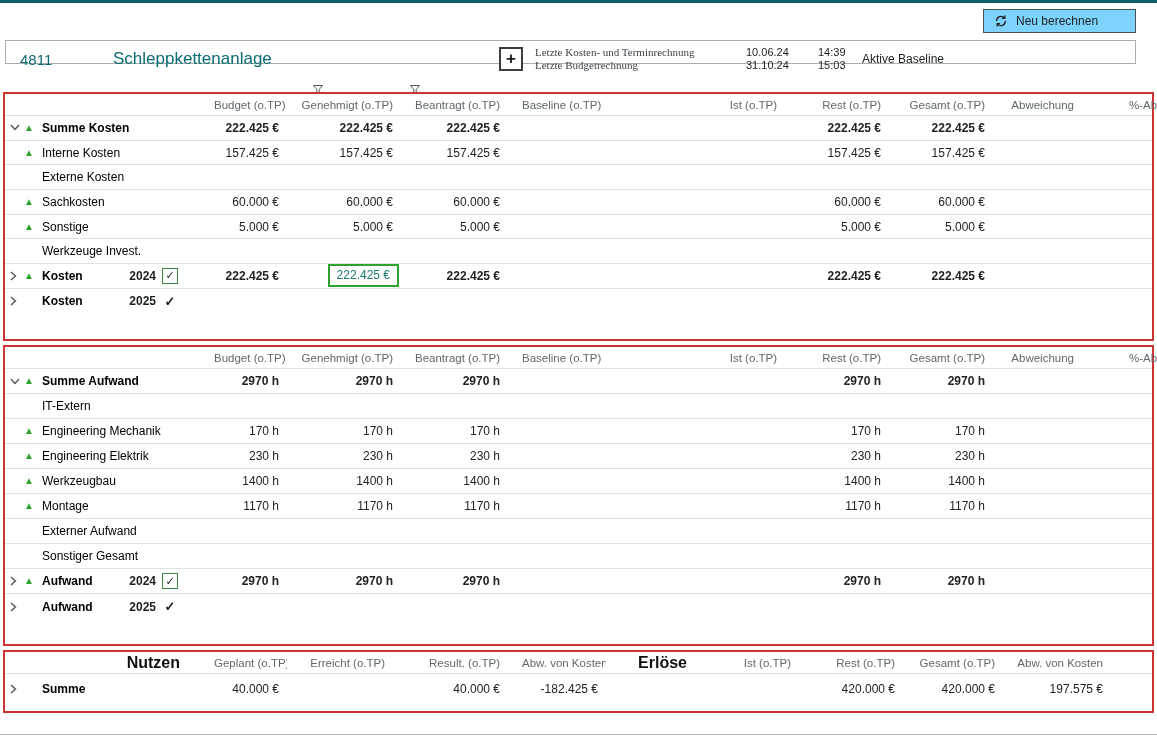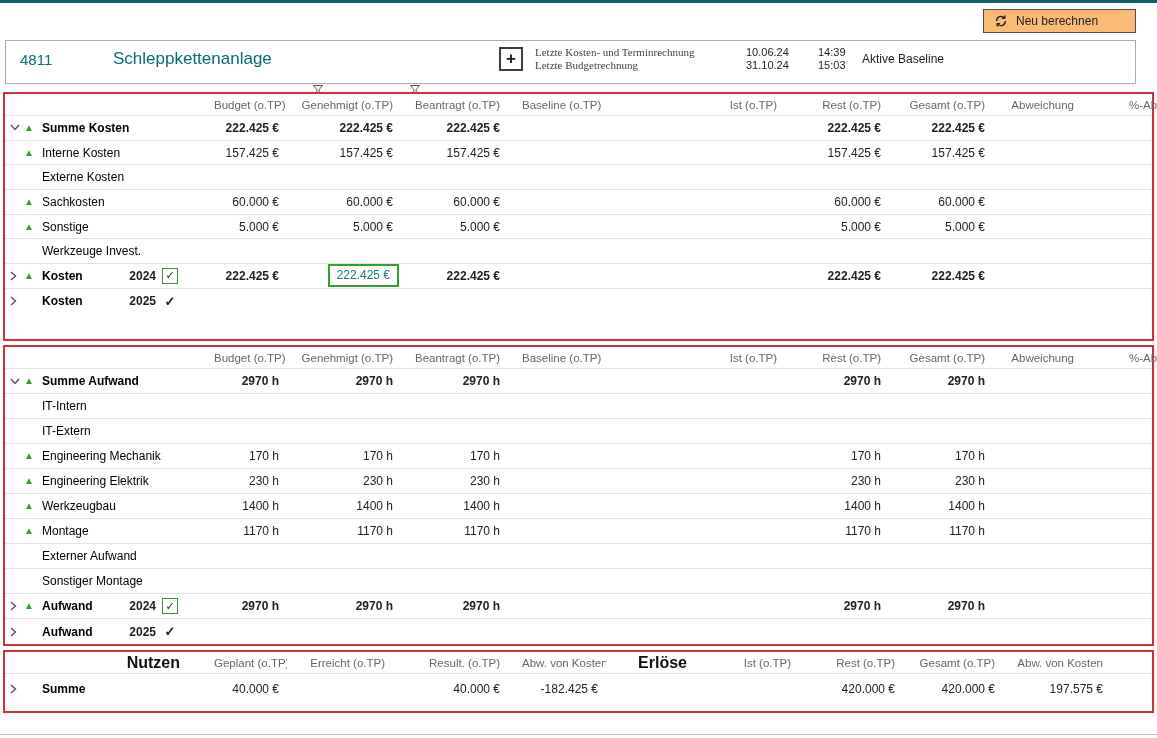--- a/index.html
+++ b/index.html
@@ -7,27 +7,27 @@
   body {
     position:relative; background:#ffffff; overflow:hidden;
     font-family:"Liberation Sans", sans-serif; font-size:12px; color:#222;
   }
   .topline { position:absolute; top:0; left:0; width:1157px; height:3px; background:#0e5f66; }
   .bottomline { position:absolute; top:734px; left:0; width:1157px; height:1px; background:#b9bdbd; }
 
   
   .recalc-btn {
     position:absolute; top:9px; right:21px; width:153px; height:24px;
-    background:#fdba74; border:1px solid #4a4f52; display:flex; align-items:center;
+    background:#7dd3fc; border:1px solid #4a4f52; display:flex; align-items:center;
     gap:8px; padding:0 10px; font-size:12px; color:#1b1f20; cursor:pointer;
   }
 
   
   .header-box {
-    position:absolute; top:40px; left:5px; width:1131px; height:44px;
+    position:absolute; top:40px; left:5px; width:1131px; height:24px;
     border:1px solid #a9adad; background:#fff;
   }
   .proj-num { position:absolute; left:14px; top:10px; font-size:15px; color:#0b6b72; }
   .proj-name { position:absolute; left:95px; top:8px; font-size:17px; color:#0b6b72;margin-left:12px; }
   .plus-btn {
     position:absolute; left:493px; top:6px; width:24px; height:24px;
     border:2px solid #3a3f42; background:#fff; display:flex; align-items:center;
     justify-content:center; font-size:17px; font-weight:bold; color:#1b1f20; cursor:pointer;
   }
   .calc-labels { position:absolute; left:529px; top:5px; font-size:11px; color:#3c4348; line-height:13px;font-family:Liberation Serif, serif; }
@@ -329,36 +329,20 @@
         <div class="cell num-cell"></div>
         <div class="cell num-cell">2970 h</div>
         <div class="cell num-cell">2970 h</div>
         <div class="cell num-cell"></div>
         <div class="cell num-cell"></div>
       </div>
       <div class="t-row cols-effort">
         <div class="cell label-cell">
           <span class="chev"></span>
           <span class="tri"></span>
-          <span class="lbl">IT-Intern</span>
-        </div>
-        <div class="cell num-cell"></div>
-        <div class="cell num-cell"></div>
-        <div class="cell num-cell"></div>
-        <div class="cell num-cell"></div>
-        <div class="cell num-cell"></div>
-        <div class="cell num-cell"></div>
-        <div class="cell num-cell"></div>
-        <div class="cell num-cell"></div>
-        <div class="cell num-cell"></div>
-      </div>
-      <div class="t-row cols-effort">
-        <div class="cell label-cell">
-          <span class="chev"></span>
-          <span class="tri"></span>
           <span class="lbl">IT-Extern</span>
         </div>
         <div class="cell num-cell"></div>
         <div class="cell num-cell"></div>
         <div class="cell num-cell"></div>
         <div class="cell num-cell"></div>
         <div class="cell num-cell"></div>
         <div class="cell num-cell"></div>
         <div class="cell num-cell"></div>
         <div class="cell num-cell"></div>
@@ -441,21 +425,21 @@
         <div class="cell num-cell"></div>
         <div class="cell num-cell"></div>
         <div class="cell num-cell"></div>
         <div class="cell num-cell"></div>
         <div class="cell num-cell"></div>
       </div>
       <div class="t-row cols-effort">
         <div class="cell label-cell">
           <span class="chev"></span>
           <span class="tri"></span>
-          <span class="lbl">Sonstiger Montage</span>
+          <span class="lbl">Sonstiger Gesamt</span>
         </div>
         <div class="cell num-cell"></div>
         <div class="cell num-cell"></div>
         <div class="cell num-cell"></div>
         <div class="cell num-cell"></div>
         <div class="cell num-cell"></div>
         <div class="cell num-cell"></div>
         <div class="cell num-cell"></div>
         <div class="cell num-cell"></div>
         <div class="cell num-cell"></div>

